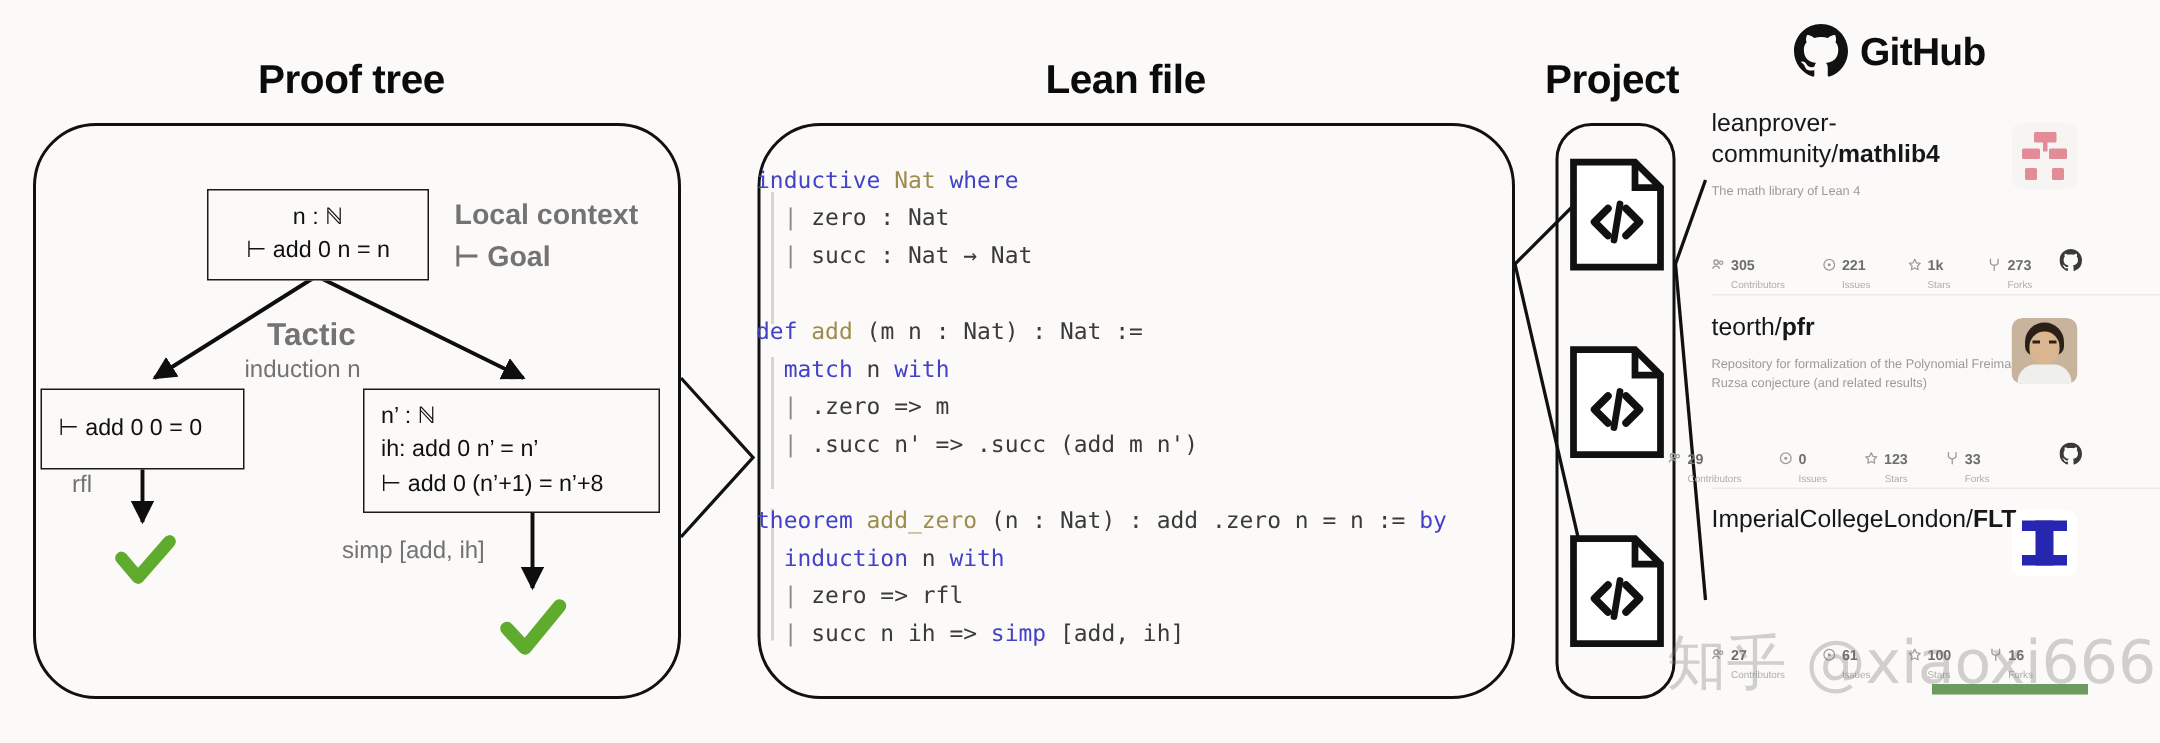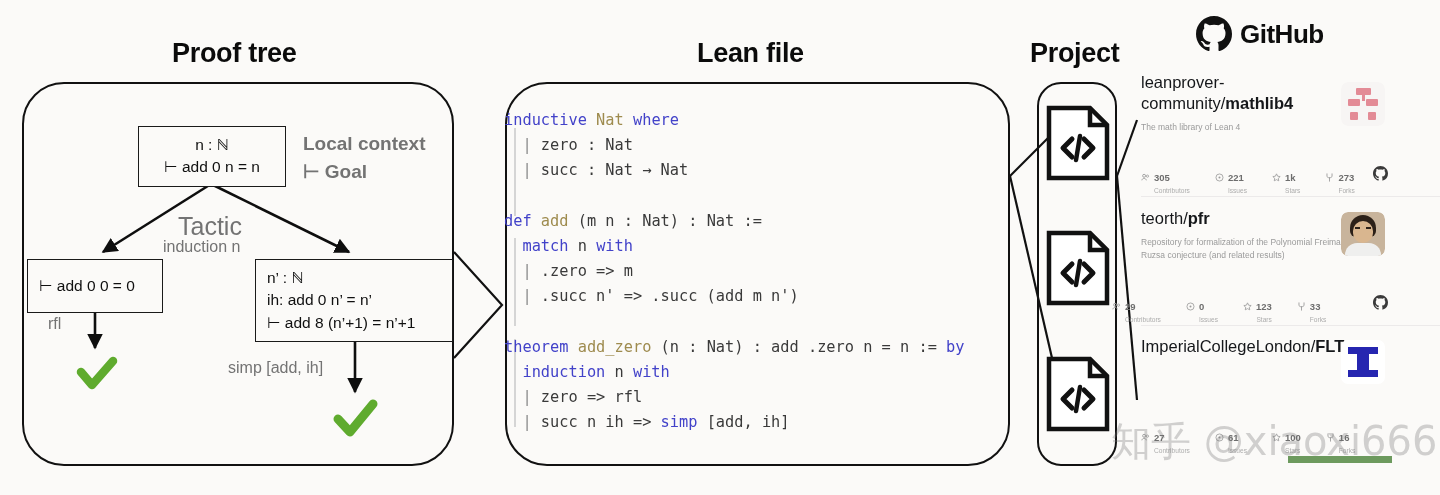--- a/index.html
+++ b/index.html
@@ -43,29 +43,29 @@
     background:#fbfaf8;
     box-sizing:border-box;
     font-size:15.5px;
     color:#101010;
     line-height:1.45;
     padding:7px 11px;
     white-space:nowrap;
   }
   #node-root{left:138px;top:126px;width:148px;text-align:center;}
   #node-base{left:27px;top:259px;width:136px;padding:15px 11px;}
-  #node-step{left:255px;top:259px;width:198px;}
+  #node-step{left:242px;top:259px;width:198px;}
 
   .tree-label{
     position:absolute;
     color:#737373;
     white-space:nowrap;
   }
   #lbl-localctx{left:303px;top:130px;font-size:19px;font-weight:bold;line-height:1.45;}
-  #lbl-tactic-title{left:178px;top:212px;font-size:25px;font-weight:normal;}
+  #lbl-tactic-title{left:178px;top:212px;font-size:21px;font-weight:bold;}
   #lbl-tactic-cmd{left:163px;top:238px;font-size:16px;}
   #lbl-rfl{left:48px;top:315px;font-size:16px;}
   #lbl-simp{left:228px;top:359px;font-size:16px;}
 
   
   #code{
     position:absolute;
     left:504px;top:108px;
     font-family:"DejaVu Sans Mono", monospace;
     font-size:15.3px;
@@ -177,21 +177,21 @@
   <div class="tree-label" id="lbl-tactic-title">Tactic</div>
   <div class="tree-label" id="lbl-tactic-cmd">induction n</div>
 
   <div class="node" id="node-base">
     <div>⊢ add 0 0 = 0</div>
   </div>
 
   <div class="node" id="node-step">
     <div>n’ : ℕ</div>
     <div>ih: add 0 n’ = n’</div>
-    <div>⊢ add 8 (n’+1) = n’+1</div>
+    <div>⊢ add 0 (n’+1) = n’+8</div>
   </div>
 
   <div class="tree-label" id="lbl-rfl">rfl</div>
   <div class="tree-label" id="lbl-simp">simp [add, ih]</div>
 
   <div class="guide" id="guide1"></div>
   <div class="guide" id="guide2"></div>
   <div class="guide" id="guide3"></div>
   <div id="code"><div><span class="kw">inductive</span><span class=""> </span><span class="id">Nat</span><span class=""> </span><span class="kw">where</span></div><div><span class="">  </span><span class="pipe">|</span><span class=""> zero : Nat</span></div><div><span class="">  </span><span class="pipe">|</span><span class=""> succ : Nat → Nat</span></div><div>&nbsp;</div><div><span class="kw">def</span><span class=""> </span><span class="id">add</span><span class=""> (m n : Nat) : Nat :=</span></div><div><span class="">  </span><span class="kw">match</span><span class=""> n </span><span class="kw">with</span></div><div><span class="">  </span><span class="pipe">|</span><span class=""> .zero =&gt; m</span></div><div><span class="">  </span><span class="pipe">|</span><span class=""> .succ n' =&gt; .succ (add m n')</span></div><div>&nbsp;</div><div><span class="kw">theorem</span><span class=""> </span><span class="id">add_zero</span><span class=""> (n : Nat) : add .zero n = n := </span><span class="kw">by</span></div><div><span class="">  </span><span class="kw">induction</span><span class=""> n </span><span class="kw">with</span></div><div><span class="">  </span><span class="pipe">|</span><span class=""> zero =&gt; </span><span class="">rfl</span></div><div><span class="">  </span><span class="pipe">|</span><span class=""> succ n ih =&gt; </span><span class="kw">simp</span><span class=""> [add, ih]</span></div></div>
 

